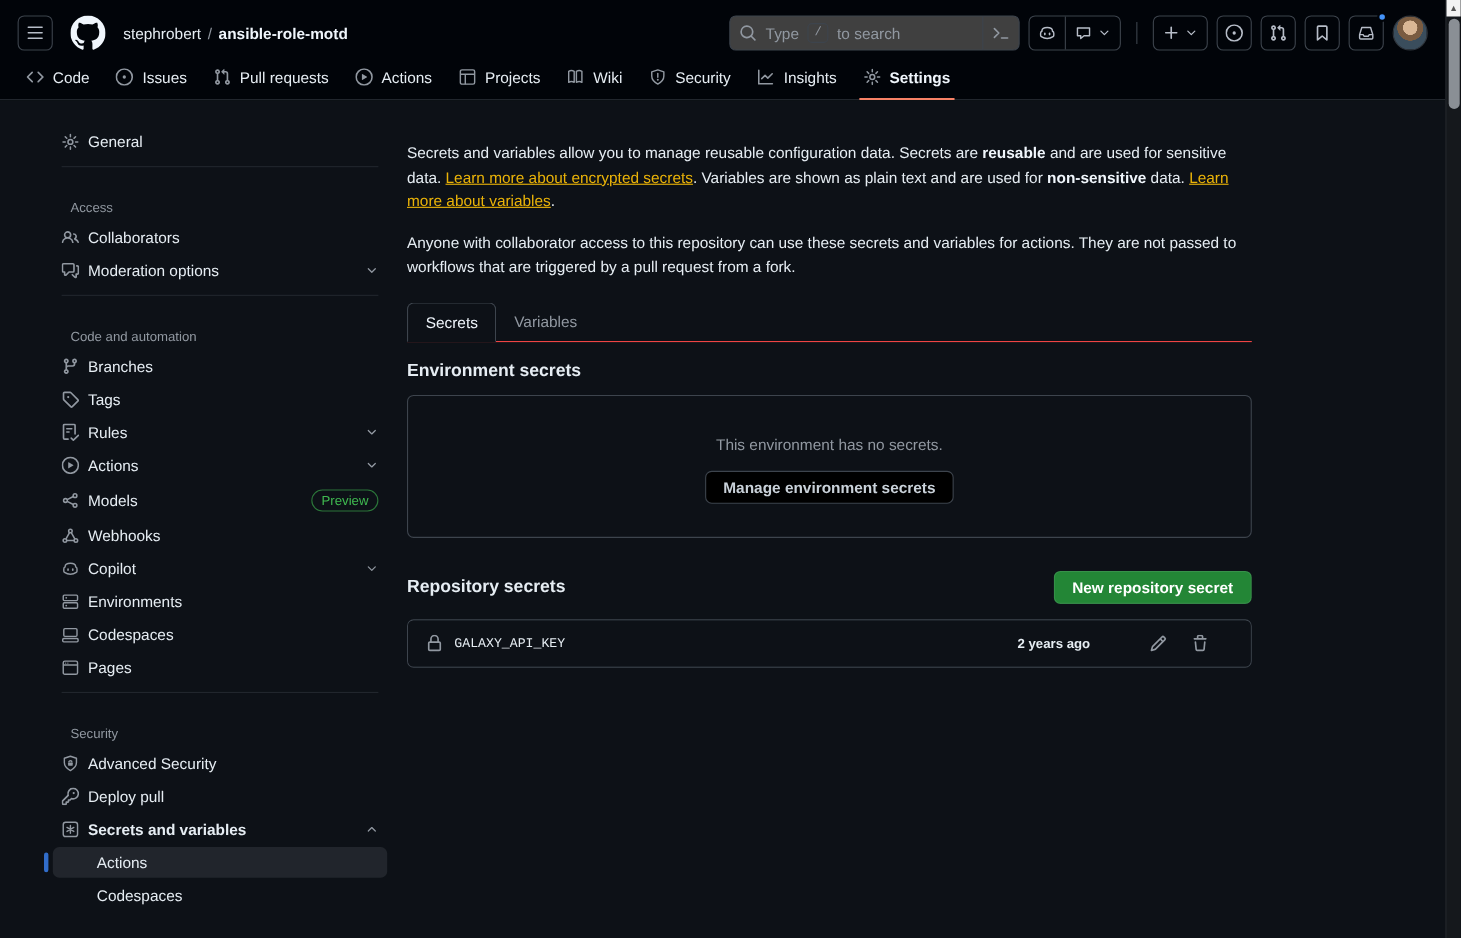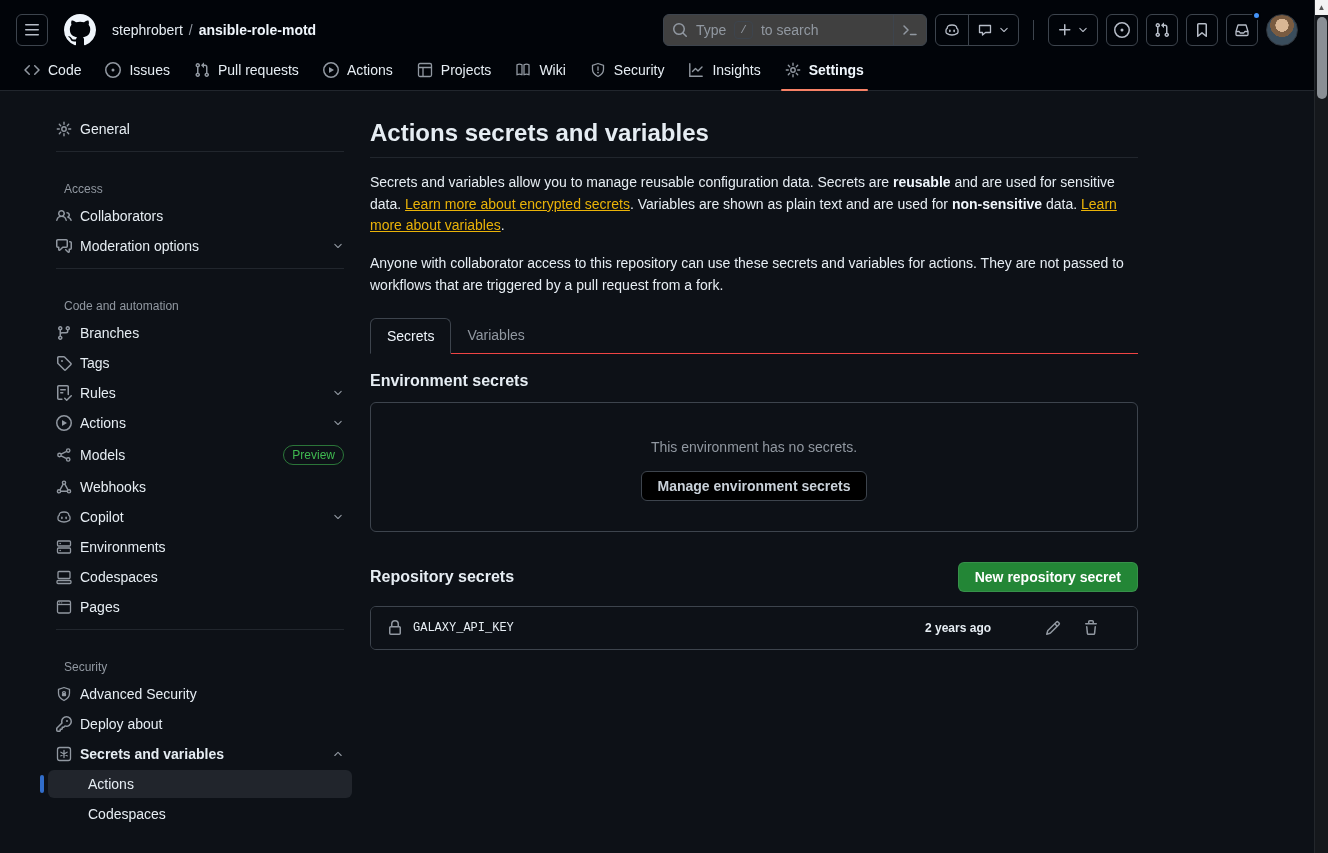--- a/index.html
+++ b/index.html
@@ -518,21 +518,21 @@
             </svg>
           </span>
         <span>Advanced Security</span>
       </li>
       <li class="sb-item">
         <span class="oct i16">
             <svg viewBox="0 0 16 16" aria-hidden="true">
               <path d="M10.5 0a5.499 5.499 0 1 1-1.288 10.848l-.932.932a.749.749 0 0 1-.53.22H7v.75a.749.749 0 0 1-.22.53l-.5.5a.749.749 0 0 1-.53.22H5v.75a.749.749 0 0 1-.22.53l-.5.5a.749.749 0 0 1-.53.22h-2A1.75 1.75 0 0 1 0 14.25v-2c0-.199.079-.389.22-.53l4.932-4.932A5.5 5.5 0 0 1 10.5 0Zm-4 5.5c0 .431.069.86.205 1.269a.75.75 0 0 1-.181.768L1.5 12.562v1.688c0 .138.112.25.25.25h1.688l.06-.06v-1.19a.75.75 0 0 1 .75-.75h1.19l.06-.06v-1.19a.75.75 0 0 1 .75-.75h1.19l1.023-1.025a.75.75 0 0 1 .768-.18A4 4 0 1 0 6.5 5.5ZM11 6a1 1 0 1 1 0-2 1 1 0 0 1 0 2Z"></path>
             </svg>
           </span>
-        <span>Deploy about</span>
+        <span>Deploy pull</span>
       </li>
       <li class="sb-item bold">
         <span class="oct i16">
             <svg viewBox="0 0 16 16" aria-hidden="true">
               <rect x="1.5" y="1.5" width="13" height="13" rx="2.2" fill="none" stroke="currentColor" stroke-width="1.3"></rect>
               <path d="M8 4.4v7.2M4.9 6.2l6.2 3.6M11.1 6.2l-6.2 3.6" fill="none" stroke="currentColor" stroke-width="1.3" stroke-linecap="round"></path>
             </svg>
           </span>
         <span>Secrets and variables</span>
         <span class="chev oct i12">
@@ -544,21 +544,20 @@
       <li class="sb-item sb-sub active">
         <span>Actions</span>
       </li>
       <li class="sb-item sb-sub">
         <span>Codespaces</span>
       </li>
     </ul>
   </aside>
 
   <main class="main">
-    <h1 class="page-title">Actions secrets and variables</h1>
 
     <p class="intro">
       <span>Secrets and variables allow you to manage reusable configuration data. Secrets are </span><b>reusable</b><span> and are used for sensitive data. </span><a>Learn more about encrypted secrets</a><span>. Variables are shown as plain text and are used for </span><b>non-sensitive</b><span> data. </span><a>Learn more about variables</a><span>.</span>
     </p>
     <p class="intro2">Anyone with collaborator access to this repository can use these secrets and variables for actions. They are not passed to workflows that are triggered by a pull request from a fork.</p>
 
     <div class="tabnav">
       <div class="tabnav-tab active">Secrets</div>
       <div class="tabnav-tab">Variables</div>
     </div>

